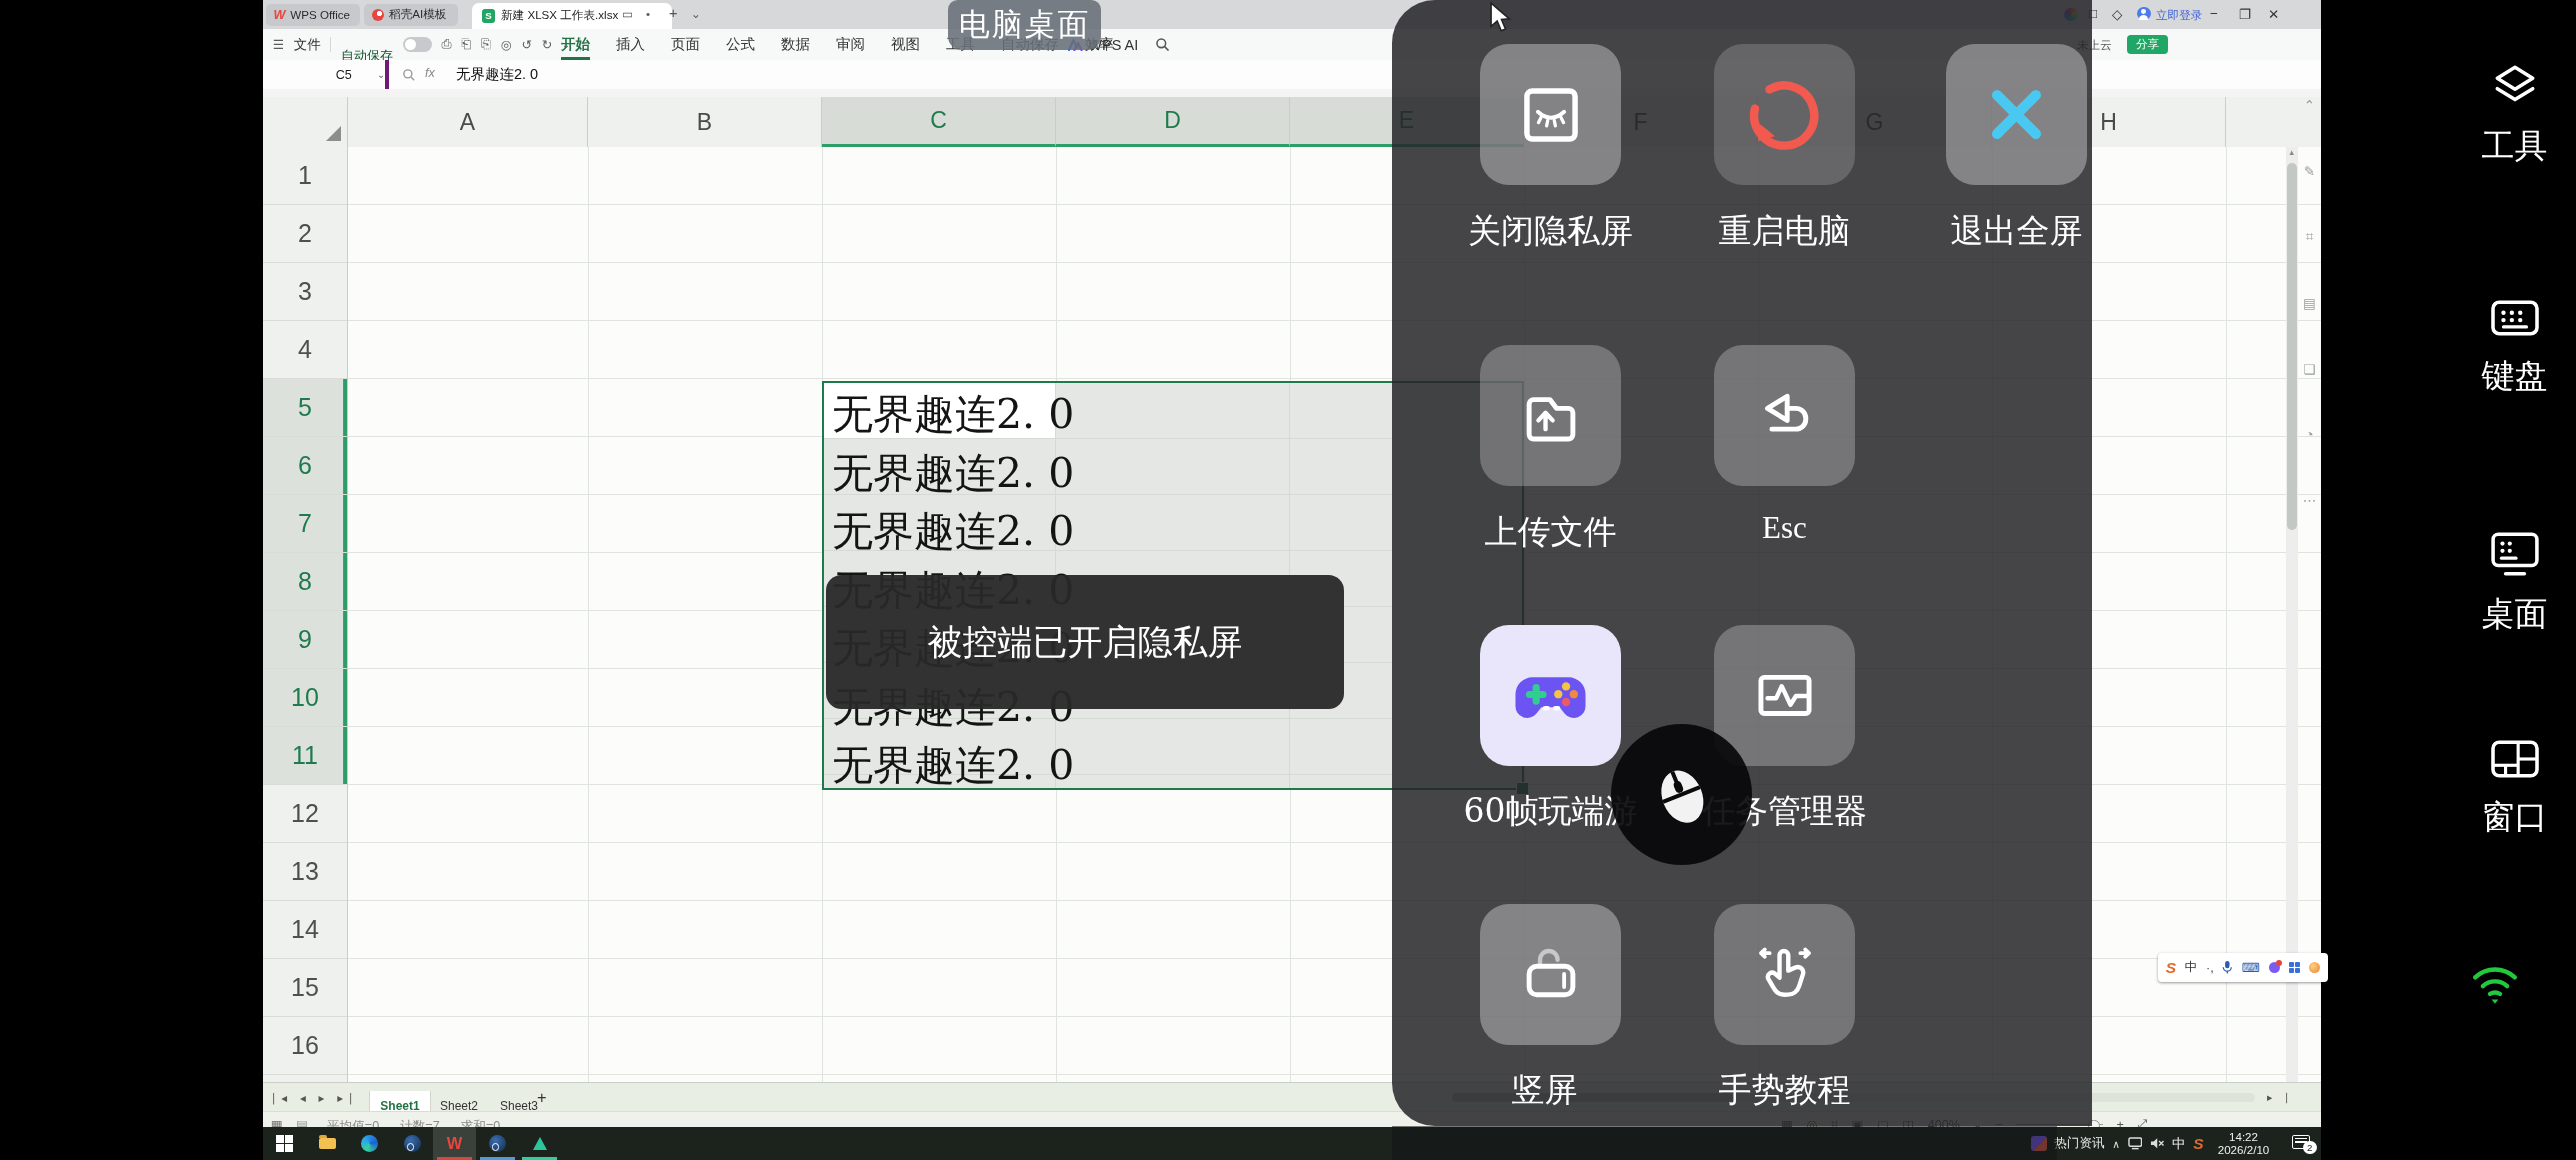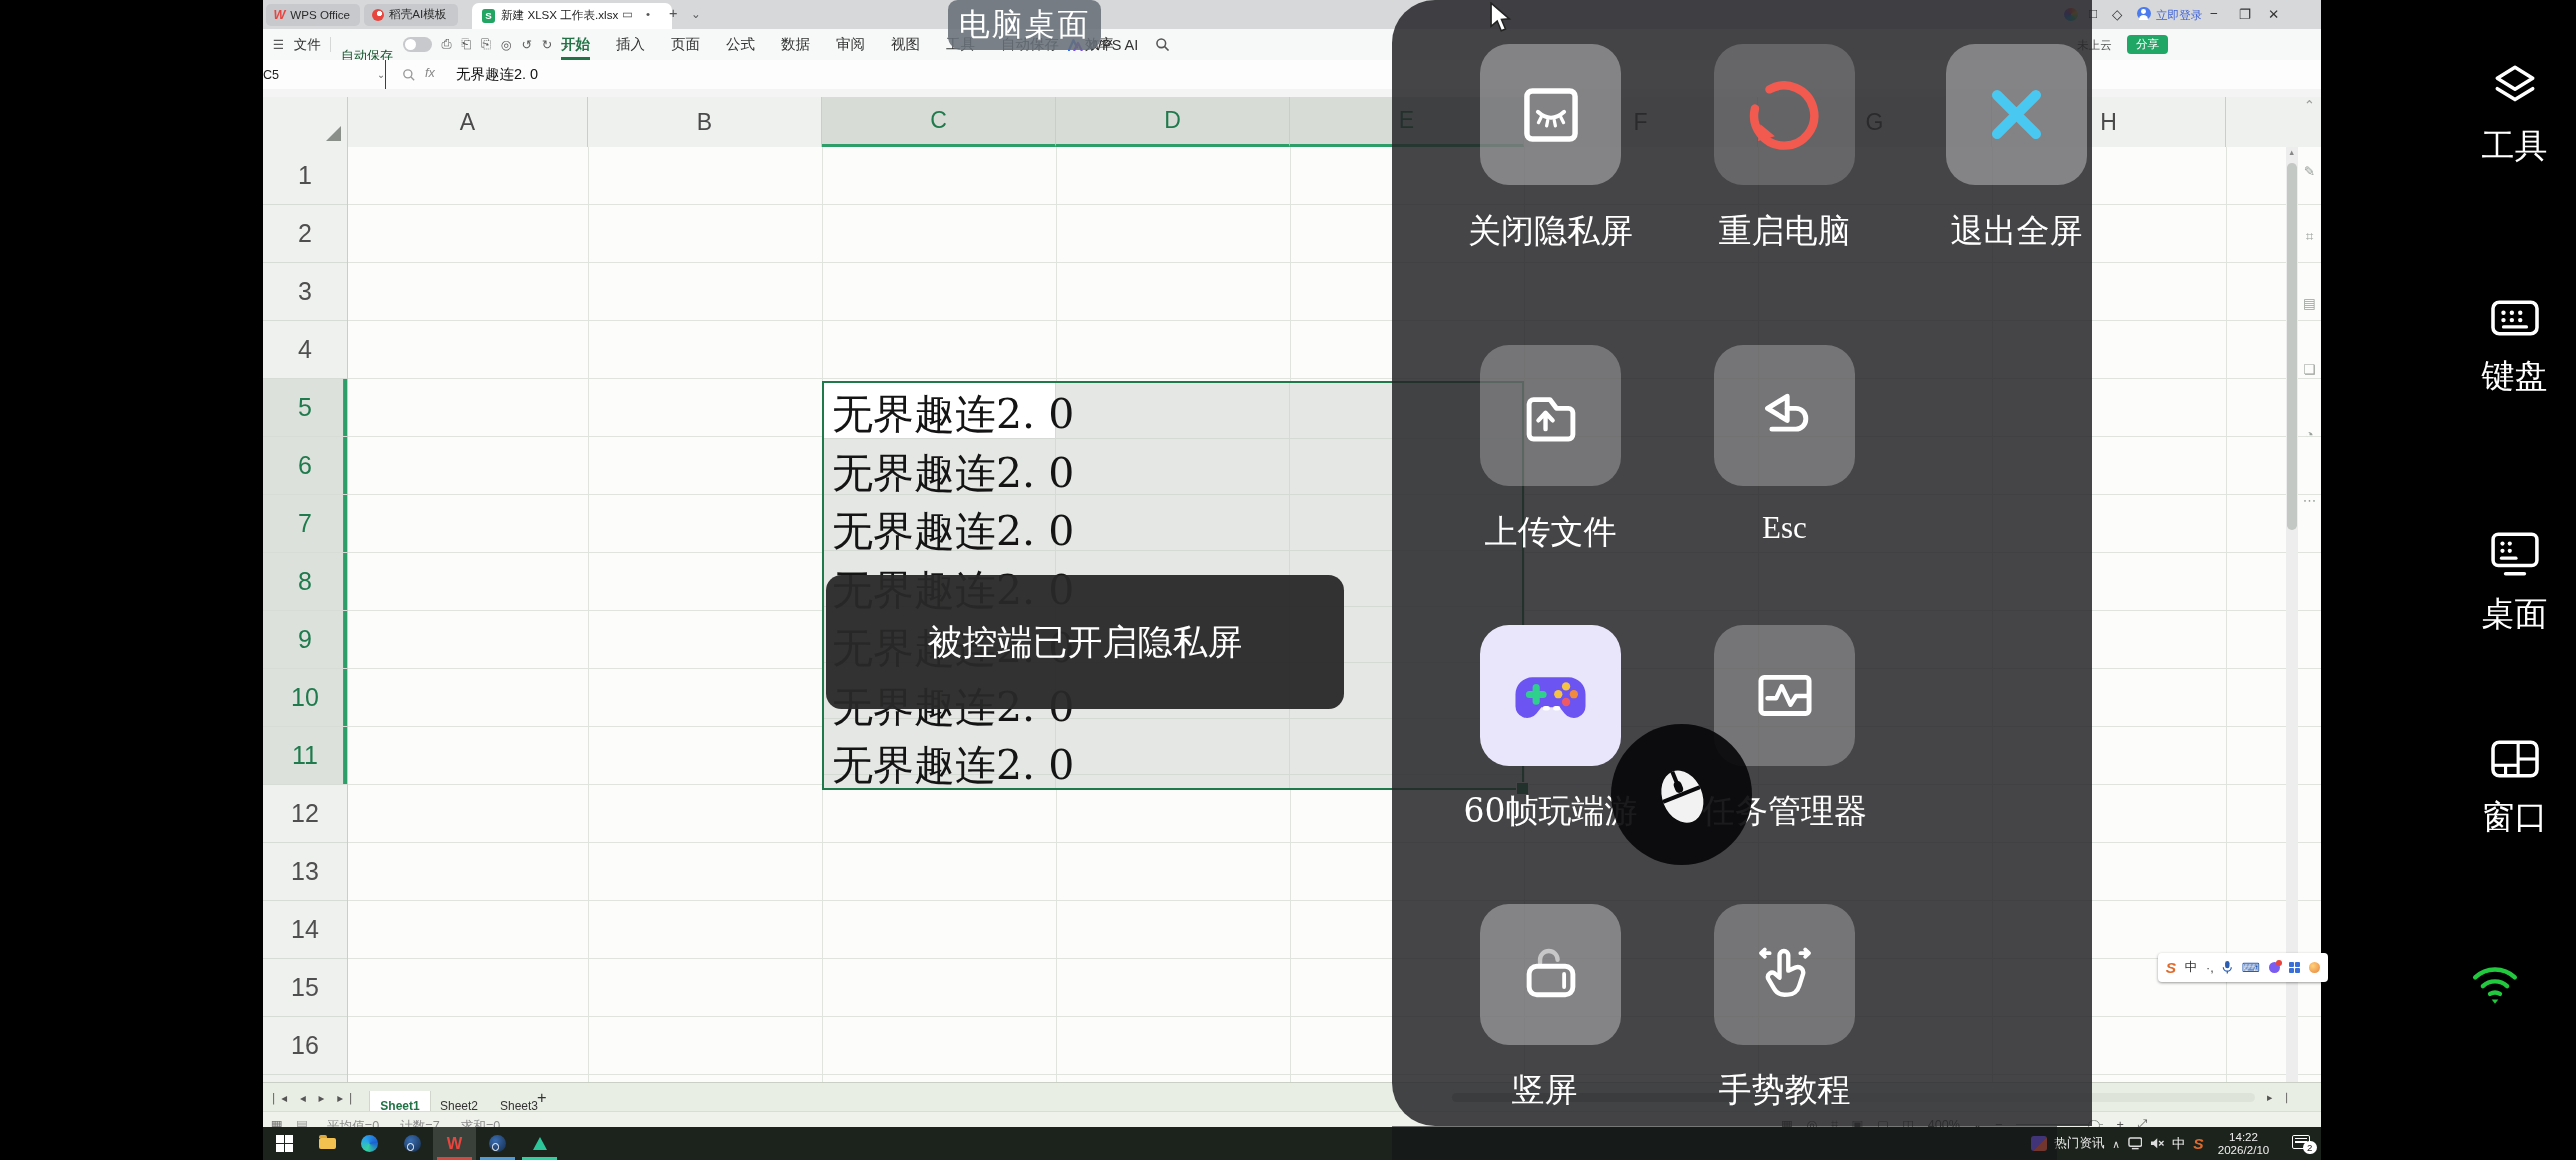--- a/index.html
+++ b/index.html
@@ -37,21 +37,21 @@
   .rmenu{position:absolute;left:298px;top:0;height:31px;display:flex;align-items:center;gap:26px;font-size:14.5px;color:#333;}
   .rmenu .mt{height:31px;display:flex;align-items:center;}
   .rmenu .active{color:#217346;font-weight:bold;box-shadow:inset 0 -2.9px 0 #217346;}
   .aiblock{position:absolute;left:805px;top:0;height:31px;display:flex;align-items:center;gap:5.8px;font-size:14.5px;color:#333;}
   .searchglyph{position:absolute;left:892px;top:7.7px;}
   .cloudlbl{position:absolute;left:1814px;top:8.7px;font-size:11.6px;color:#555;}
   .sharebtn{position:absolute;left:1864px;top:5.8px;width:41px;height:19.3px;background:#21a765;border-radius:3.9px;color:#fff;font-size:11.6px;display:flex;align-items:center;justify-content:center;}
 
   
   .fbar{position:absolute;left:0;top:60px;width:2058px;height:29px;background:#fdfdfd;border-bottom:1px solid #e0e1e0;}
-  .namebox{position:absolute;left:0;top:0;width:122px;height:29px;border-right:1px solid #701a75;font-size:12.6px;color:#222;display:flex;align-items:center;justify-content:space-between;gap:25px;}
+  .namebox{position:absolute;left:0;top:0;width:122px;height:29px;border-right:4px solid #701a75;font-size:12.6px;color:#222;display:flex;align-items:center;justify-content:flex-end;gap:25px;}
   .fx{position:absolute;left:162px;top:5.8px;font-style:italic;font-size:12.6px;color:#888;}
   .fvalue{position:absolute;left:193px;top:4.8px;font-size:14.5px;color:#111;}
   .hdrgap{position:absolute;left:0;top:89px;width:2058px;height:7.7px;background:#f3f4f3;}
 
   
   .colhdr{position:absolute;left:0;top:97px;width:2058px;height:50px;display:flex;border-bottom:1px solid #c9cec8;}
   .ch{height:50px;background:#eff1ee;border-right:1px solid #c9cec8;display:flex;align-items:center;justify-content:center;font-size:23px;color:#4a4a4a;box-sizing:border-box;}
   .ch.sel{background:#d8dcd6;color:#1f7a4d;border-bottom:3.9px solid #2e9e68;}
   .corner{width:85px;position:relative;}
   .corner:after{content:"";position:absolute;right:5.8px;bottom:5.8px;border-left:15.5px solid transparent;border-bottom:15.5px solid #8a8f8a;}

